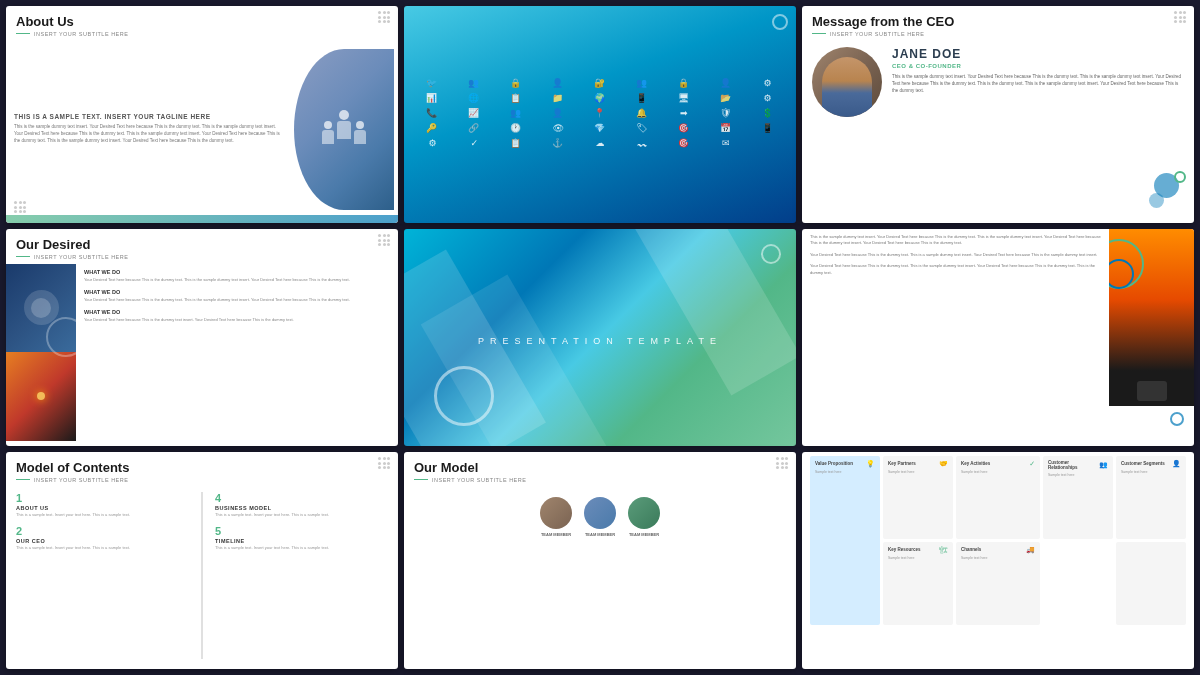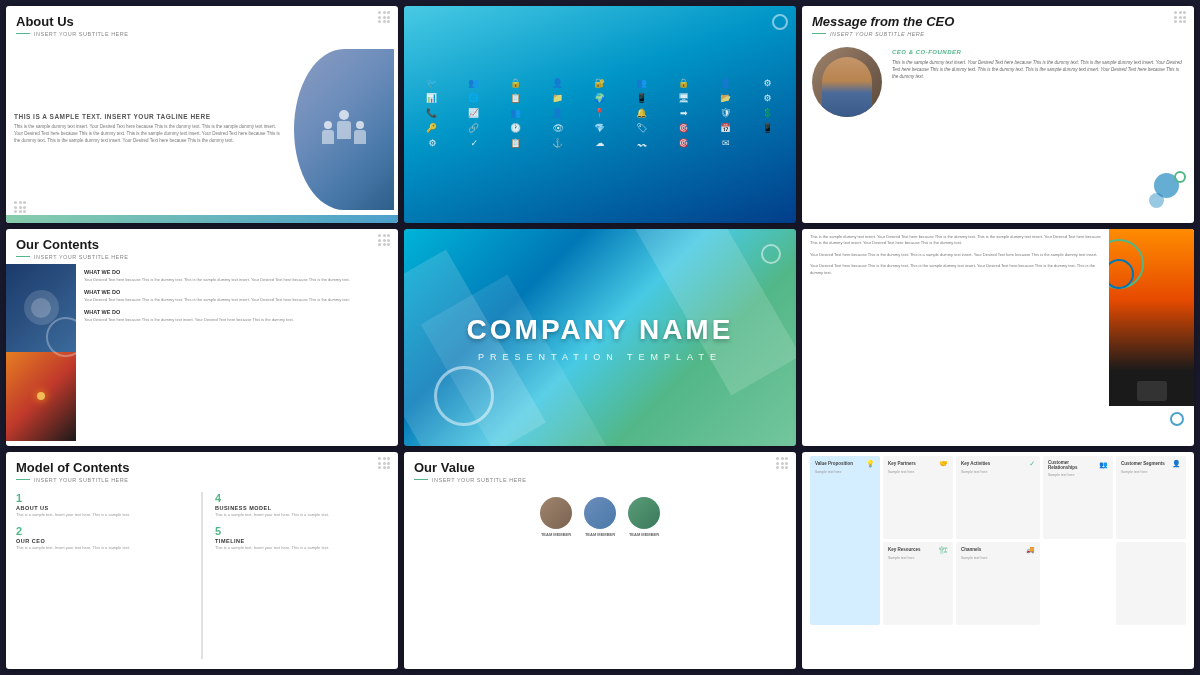--- a/index.html
+++ b/index.html
@@ -196,21 +196,20 @@
       width: 12px; height: 14px;
       background: rgba(255,255,255,0.5);
       border-radius: 3px 3px 0 0;
       margin-top: 1px;
     }
 
     
     .slide-ceo {
       grid-column: 3;
       grid-row: 1;
-      font-style: italic;
     }
 
     .ceo-content {
       display: flex;
       height: calc(100% - 40px);
       padding: 6px 10px;
       gap: 10px;
     }
 
     .ceo-avatar {
@@ -663,34 +662,35 @@
           <div class="dot"></div>
           <div class="dot"></div>
       </div>
     </div>
   </div>
   <div class="ceo-content">
     <div class="ceo-avatar">
       <div class="ceo-avatar-person"></div>
     </div>
     <div class="ceo-info">
+      <div class="ceo-name">JANE DOE</div>
       <div class="ceo-title">CEO &amp; CO-FOUNDER</div>
       <div class="ceo-text">This is the sample dummy text insert. Your Desired Text here because This is the dummy text. This is the sample dummy text insert. Your Desired Text here because This is the dummy text. This is the dummy text. This is the sample dummy text insert. Your Desired Text here because This is the dummy text.</div>
     </div>
   </div>
 
   <div style="position:absolute;right:15px;bottom:25px;width:25px;height:25px;border-radius:50%;background:#0077b6;opacity:0.6;"></div>
   <div style="position:absolute;right:30px;bottom:15px;width:15px;height:15px;border-radius:50%;background:#0077b6;opacity:0.4;"></div>
   <div style="position:absolute;right:8px;bottom:40px;width:12px;height:12px;border-radius:50%;border:2px solid #52b788;"></div>
 </div>
 
 <div class="slide slide-services">
   <div class="slide-header">
     <div>
-      <div class="slide-title">Our Contents</div>
+      <div class="slide-title">Our Desired</div>
       <div class="slide-subtitle">INSERT YOUR SUBTITLE HERE</div>
     </div>
     <div class="corner-dots">
       <div class="dots-grid">
         <div class="dot"></div>
           <div class="dot"></div>
           <div class="dot"></div>
         <div class="dot"></div>
           <div class="dot"></div>
           <div class="dot"></div>
@@ -734,21 +734,20 @@
     </div>
   </div>
 </div>
 
 <div class="slide slide-center">
   <div class="diag-shape diag-1"></div>
   <div class="diag-shape diag-2"></div>
   <div class="diag-shape diag-3"></div>
   <div class="circle-bottom-left"></div>
   <div style="position:absolute;top:15px;right:15px;width:20px;height:20px;border-radius:50%;border:2px solid rgba(255,255,255,0.5);"></div>
-  <div class="company-name">COMPANY NAME</div>
   <div class="presentation-template">PRESENTATION TEMPLATE</div>
 </div>
 
 <div class="slide slide-vision">
   <div class="vision-content">
     <div class="vision-text">
       <div class="vision-text-block">This is the sample dummy text insert. Your Desired Text here because This is the dummy text. This is the sample dummy text insert. Your Desired Text here because This is the dummy text insert. Your Desired Text here because This is the dummy text.</div>
       <div class="vision-text-block">Your Desired Text here because This is the dummy text. This is a sample dummy text insert. Your Desired Text here because This is the sample dummy text insert.</div>
       <div class="vision-text-block">Your Desired Text here because This is the dummy text. This is the sample dummy text insert. Your Desired Text here because This is the dummy text. This is the dummy text.</div>
     </div>
@@ -811,21 +810,21 @@
         <div class="toc-item-title">TIMELINE</div>
         <div class="toc-item-text">This is a sample text. Insert your text here. This is a sample text.</div>
       </div>
     </div>
   </div>
 </div>
 
 <div class="slide slide-team">
   <div class="slide-header">
     <div>
-      <div class="slide-title">Our Value</div>
+      <div class="slide-title">Our Model</div>
       <div class="slide-subtitle">INSERT YOUR SUBTITLE HERE</div>
     </div>
     <div class="corner-dots">
       <div class="dots-grid">
         <div class="dot"></div>
           <div class="dot"></div>
           <div class="dot"></div>
         <div class="dot"></div>
           <div class="dot"></div>
           <div class="dot"></div>

